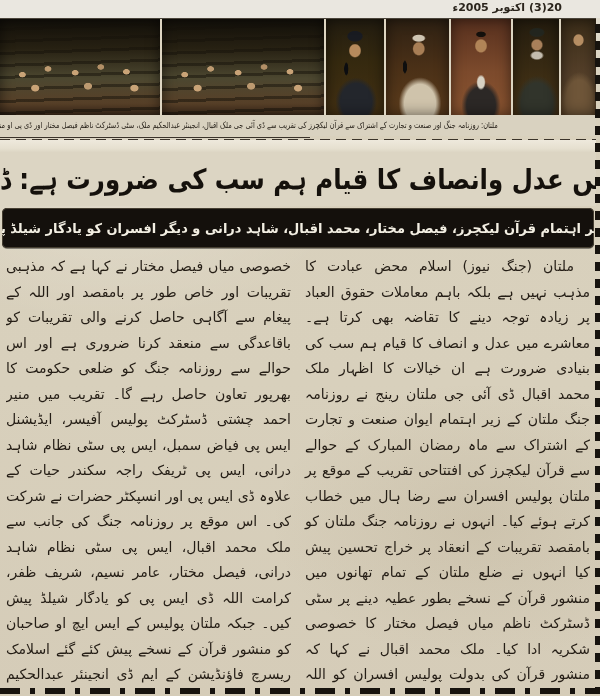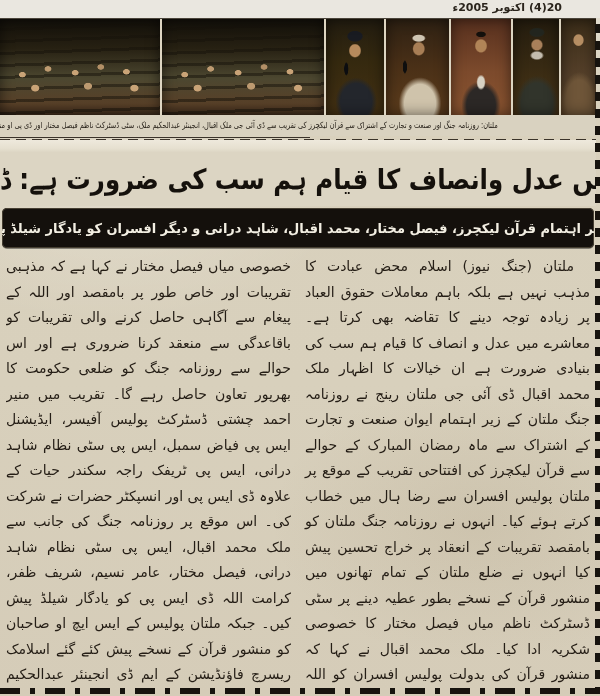--- a/index.html
+++ b/index.html
@@ -129,21 +129,21 @@
     position:absolute;left:0;right:0;bottom:2px;height:6px;
     background:repeating-linear-gradient(90deg,#17130e 0 20px, transparent 20px 30px, #17130e 30px 35px, transparent 35px 45px);
   }
 </style>
 </head>
 <body>
 
 <div class="clipping">
 
   <div class="scan-top"></div>
-  <div class="date-line">20(4) اکتوبر 2005ء</div>
+  <div class="date-line">20(3) اکتوبر 2005ء</div>
 
   <div class="photo-strip">
     <div class="ph ph-aud" style="flex:0 0 160px;"></div>
     <div class="ph ph-aud" style="flex:0 0 162px;"></div>
     <div class="ph ph-officer" style="flex:0 0 58px;"></div>
     <div class="ph ph-elder" style="flex:0 0 63px;"></div>
     <div class="ph ph-suit" style="flex:0 0 60px;"></div>
     <div class="ph ph-beard" style="flex:0 0 46px;"></div>
     <div class="ph ph-guest" style="flex:1 1 auto;"></div>
   </div>

